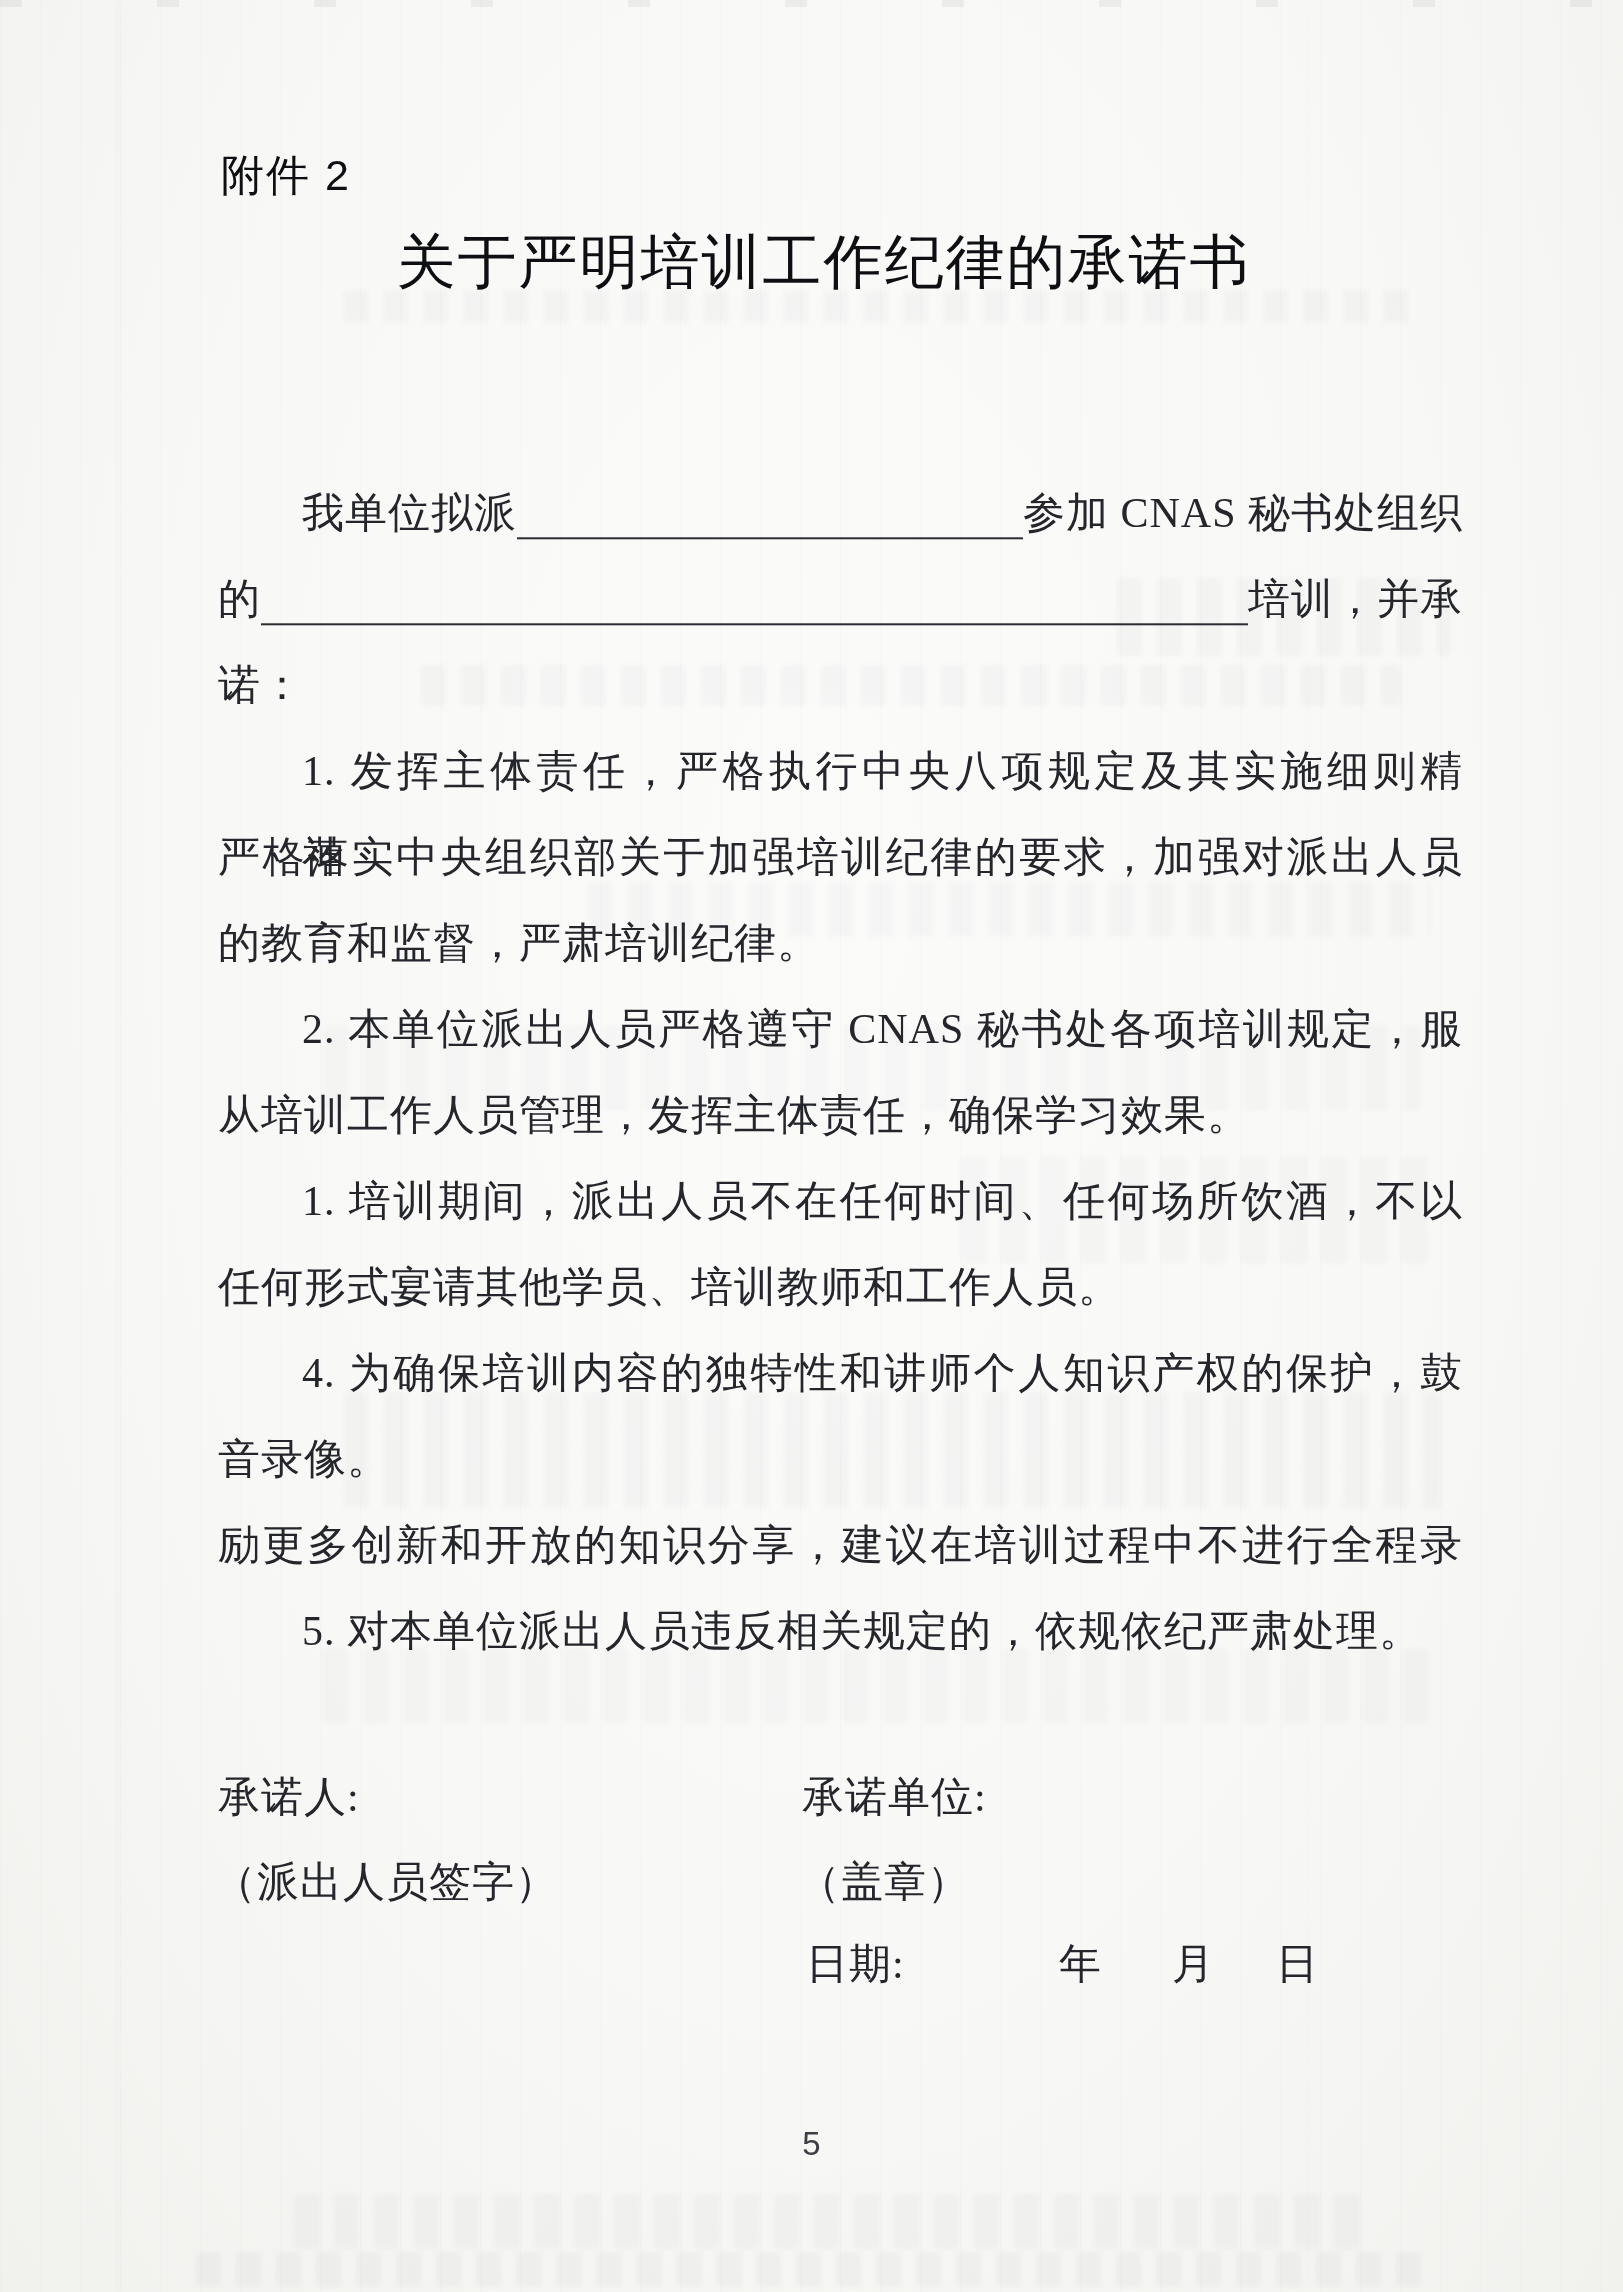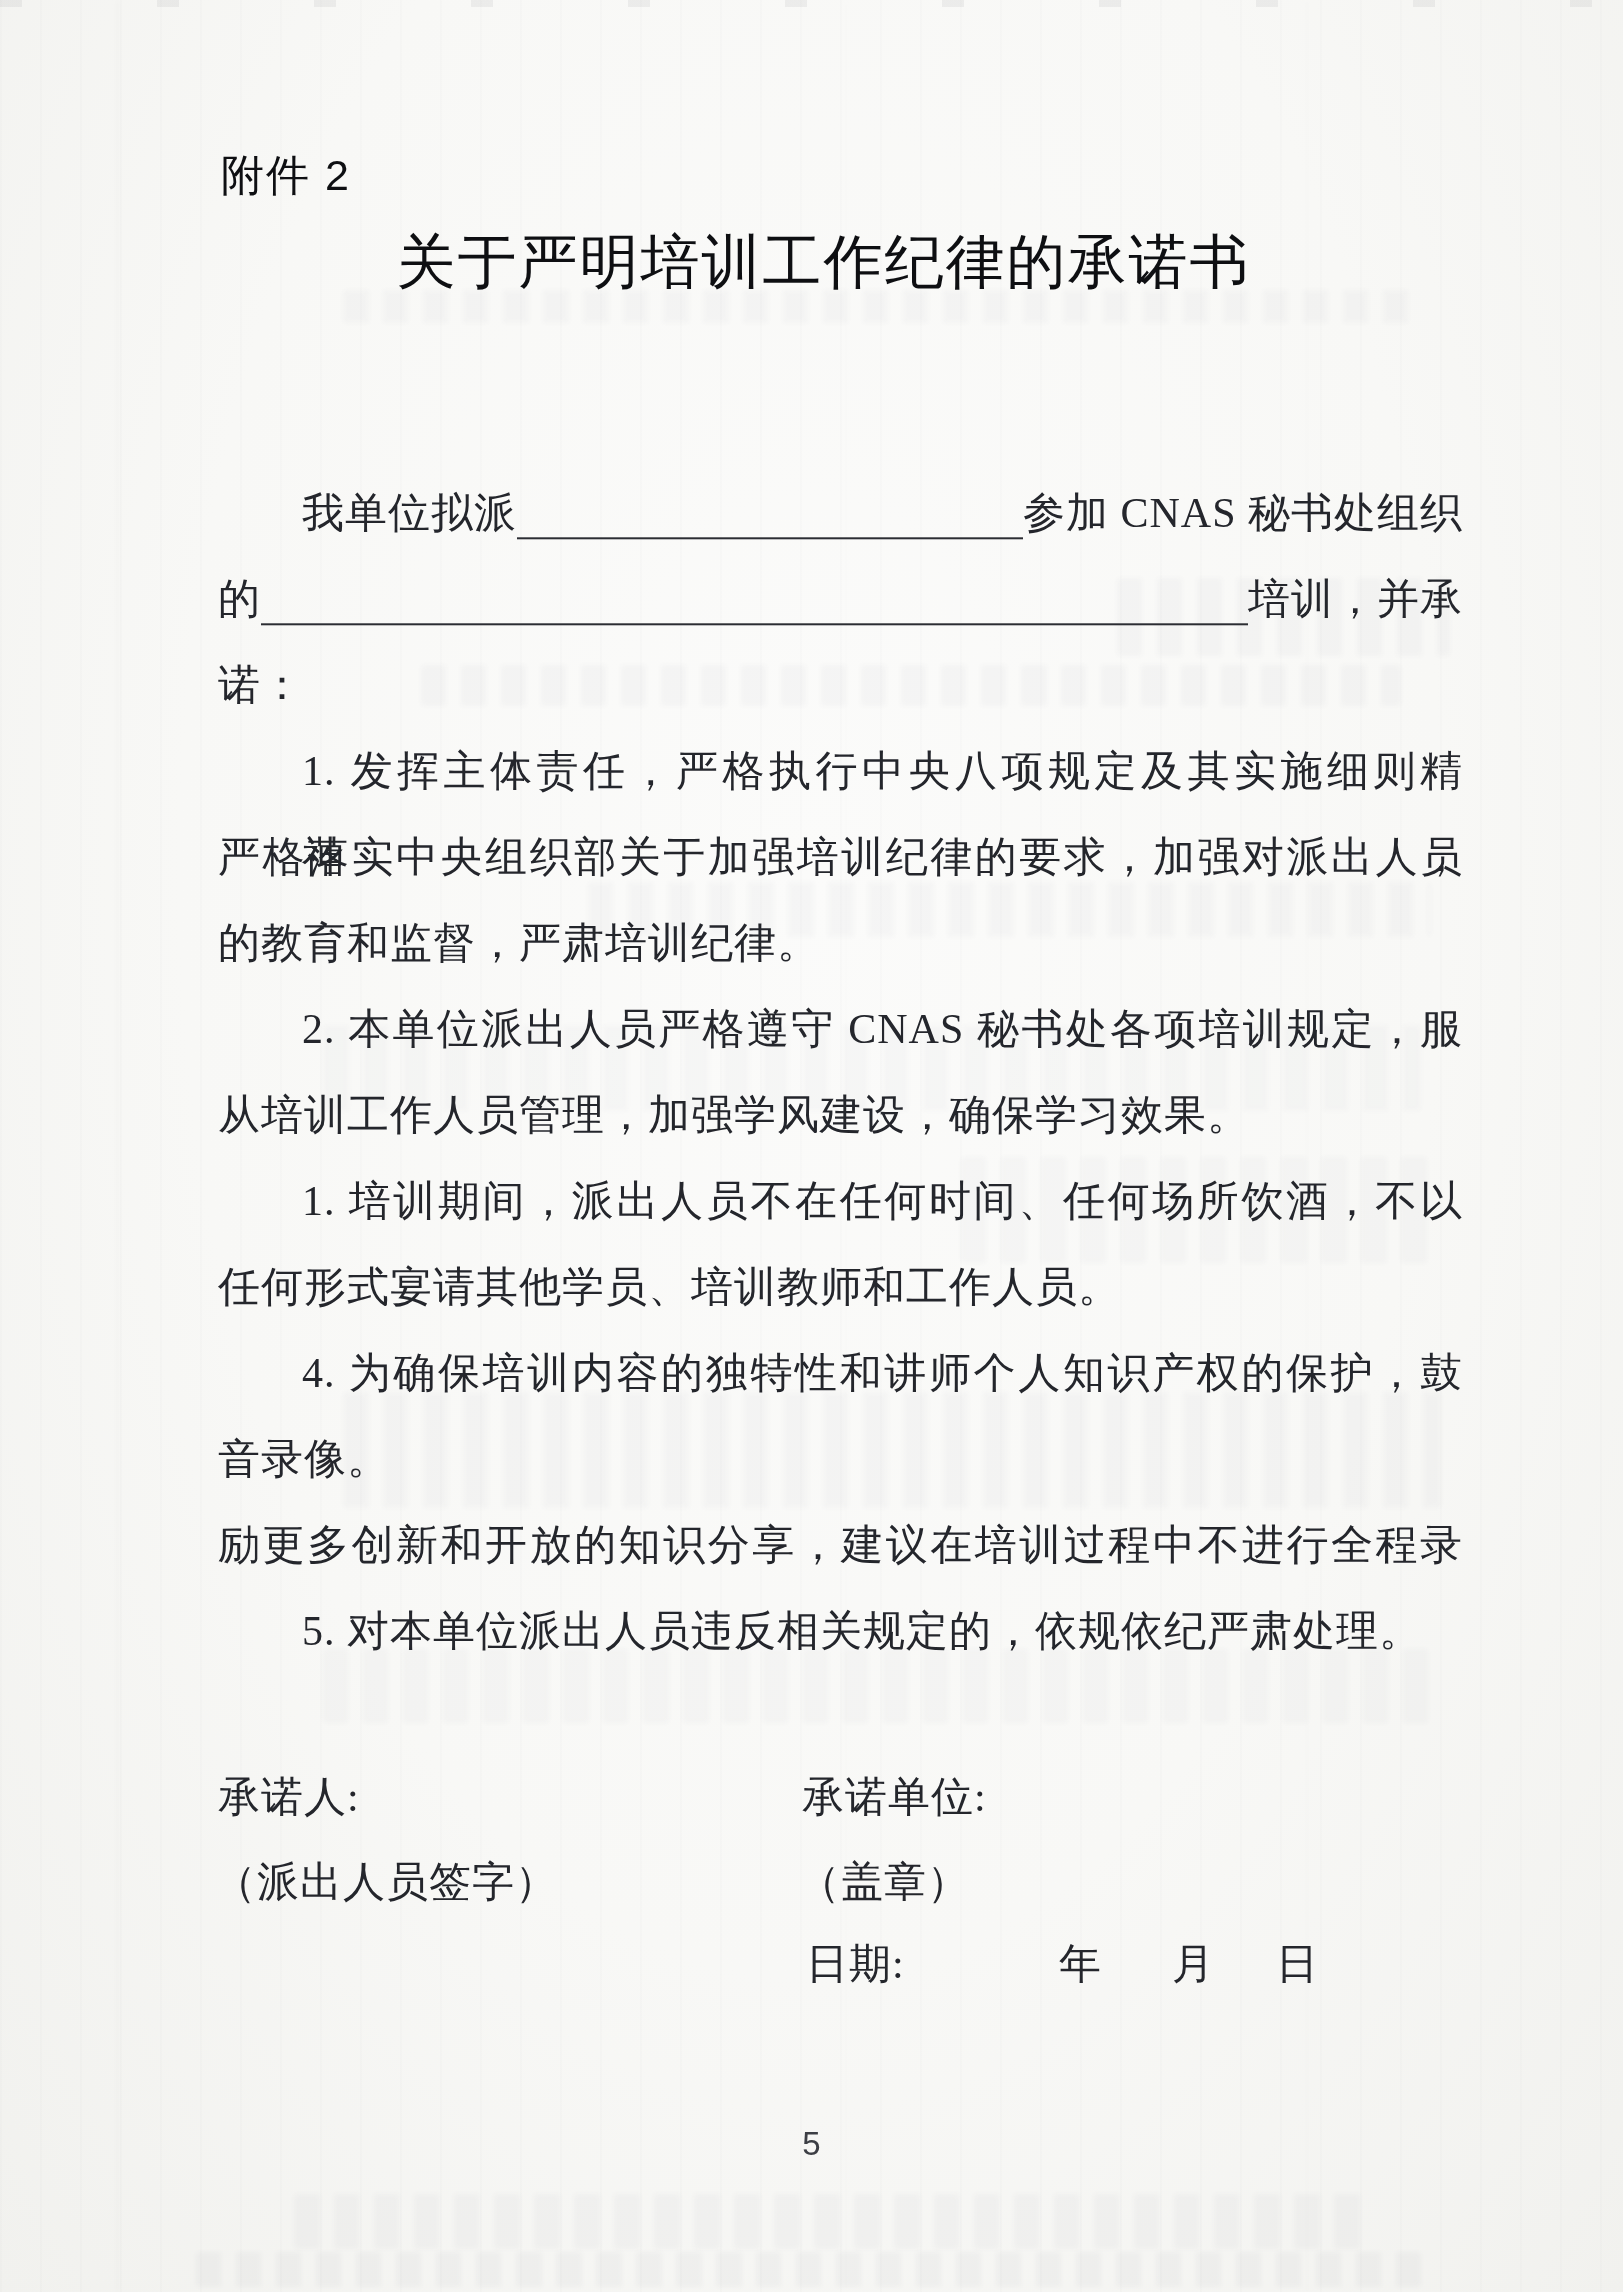--- a/index.html
+++ b/index.html
@@ -130,21 +130,21 @@
     <span>培训，并承</span>
   </div>
 
   <div class="line">诺：</div>
 
   <div class="line fill indent">1. 发挥主体责任，严格执行中央八项规定及其实施细则精神，</div>
   <div class="line fill">严格落实中央组织部关于加强培训纪律的要求，加强对派出人员</div>
   <div class="line">的教育和监督，严肃培训纪律。</div>
 
   <div class="line fill indent">2. 本单位派出人员严格遵守 CNAS 秘书处各项培训规定，服</div>
-  <div class="line">从培训工作人员管理，加强学风建设，确保学习效果。</div>
+  <div class="line">从培训工作人员管理，发挥主体责任，确保学习效果。</div>
 
   <div class="line fill indent">1. 培训期间，派出人员不在任何时间、任何场所饮酒，不以</div>
   <div class="line">任何形式宴请其他学员、培训教师和工作人员。</div>
 
   <div class="line fill indent">4. 为确保培训内容的独特性和讲师个人知识产权的保护，鼓</div>
   <div class="line">音录像。</div>
   <div class="line fill">励更多创新和开放的知识分享，建议在培训过程中不进行全程录</div>
 
   <div class="line indent">5. 对本单位派出人员违反相关规定的，依规依纪严肃处理。</div>
 

